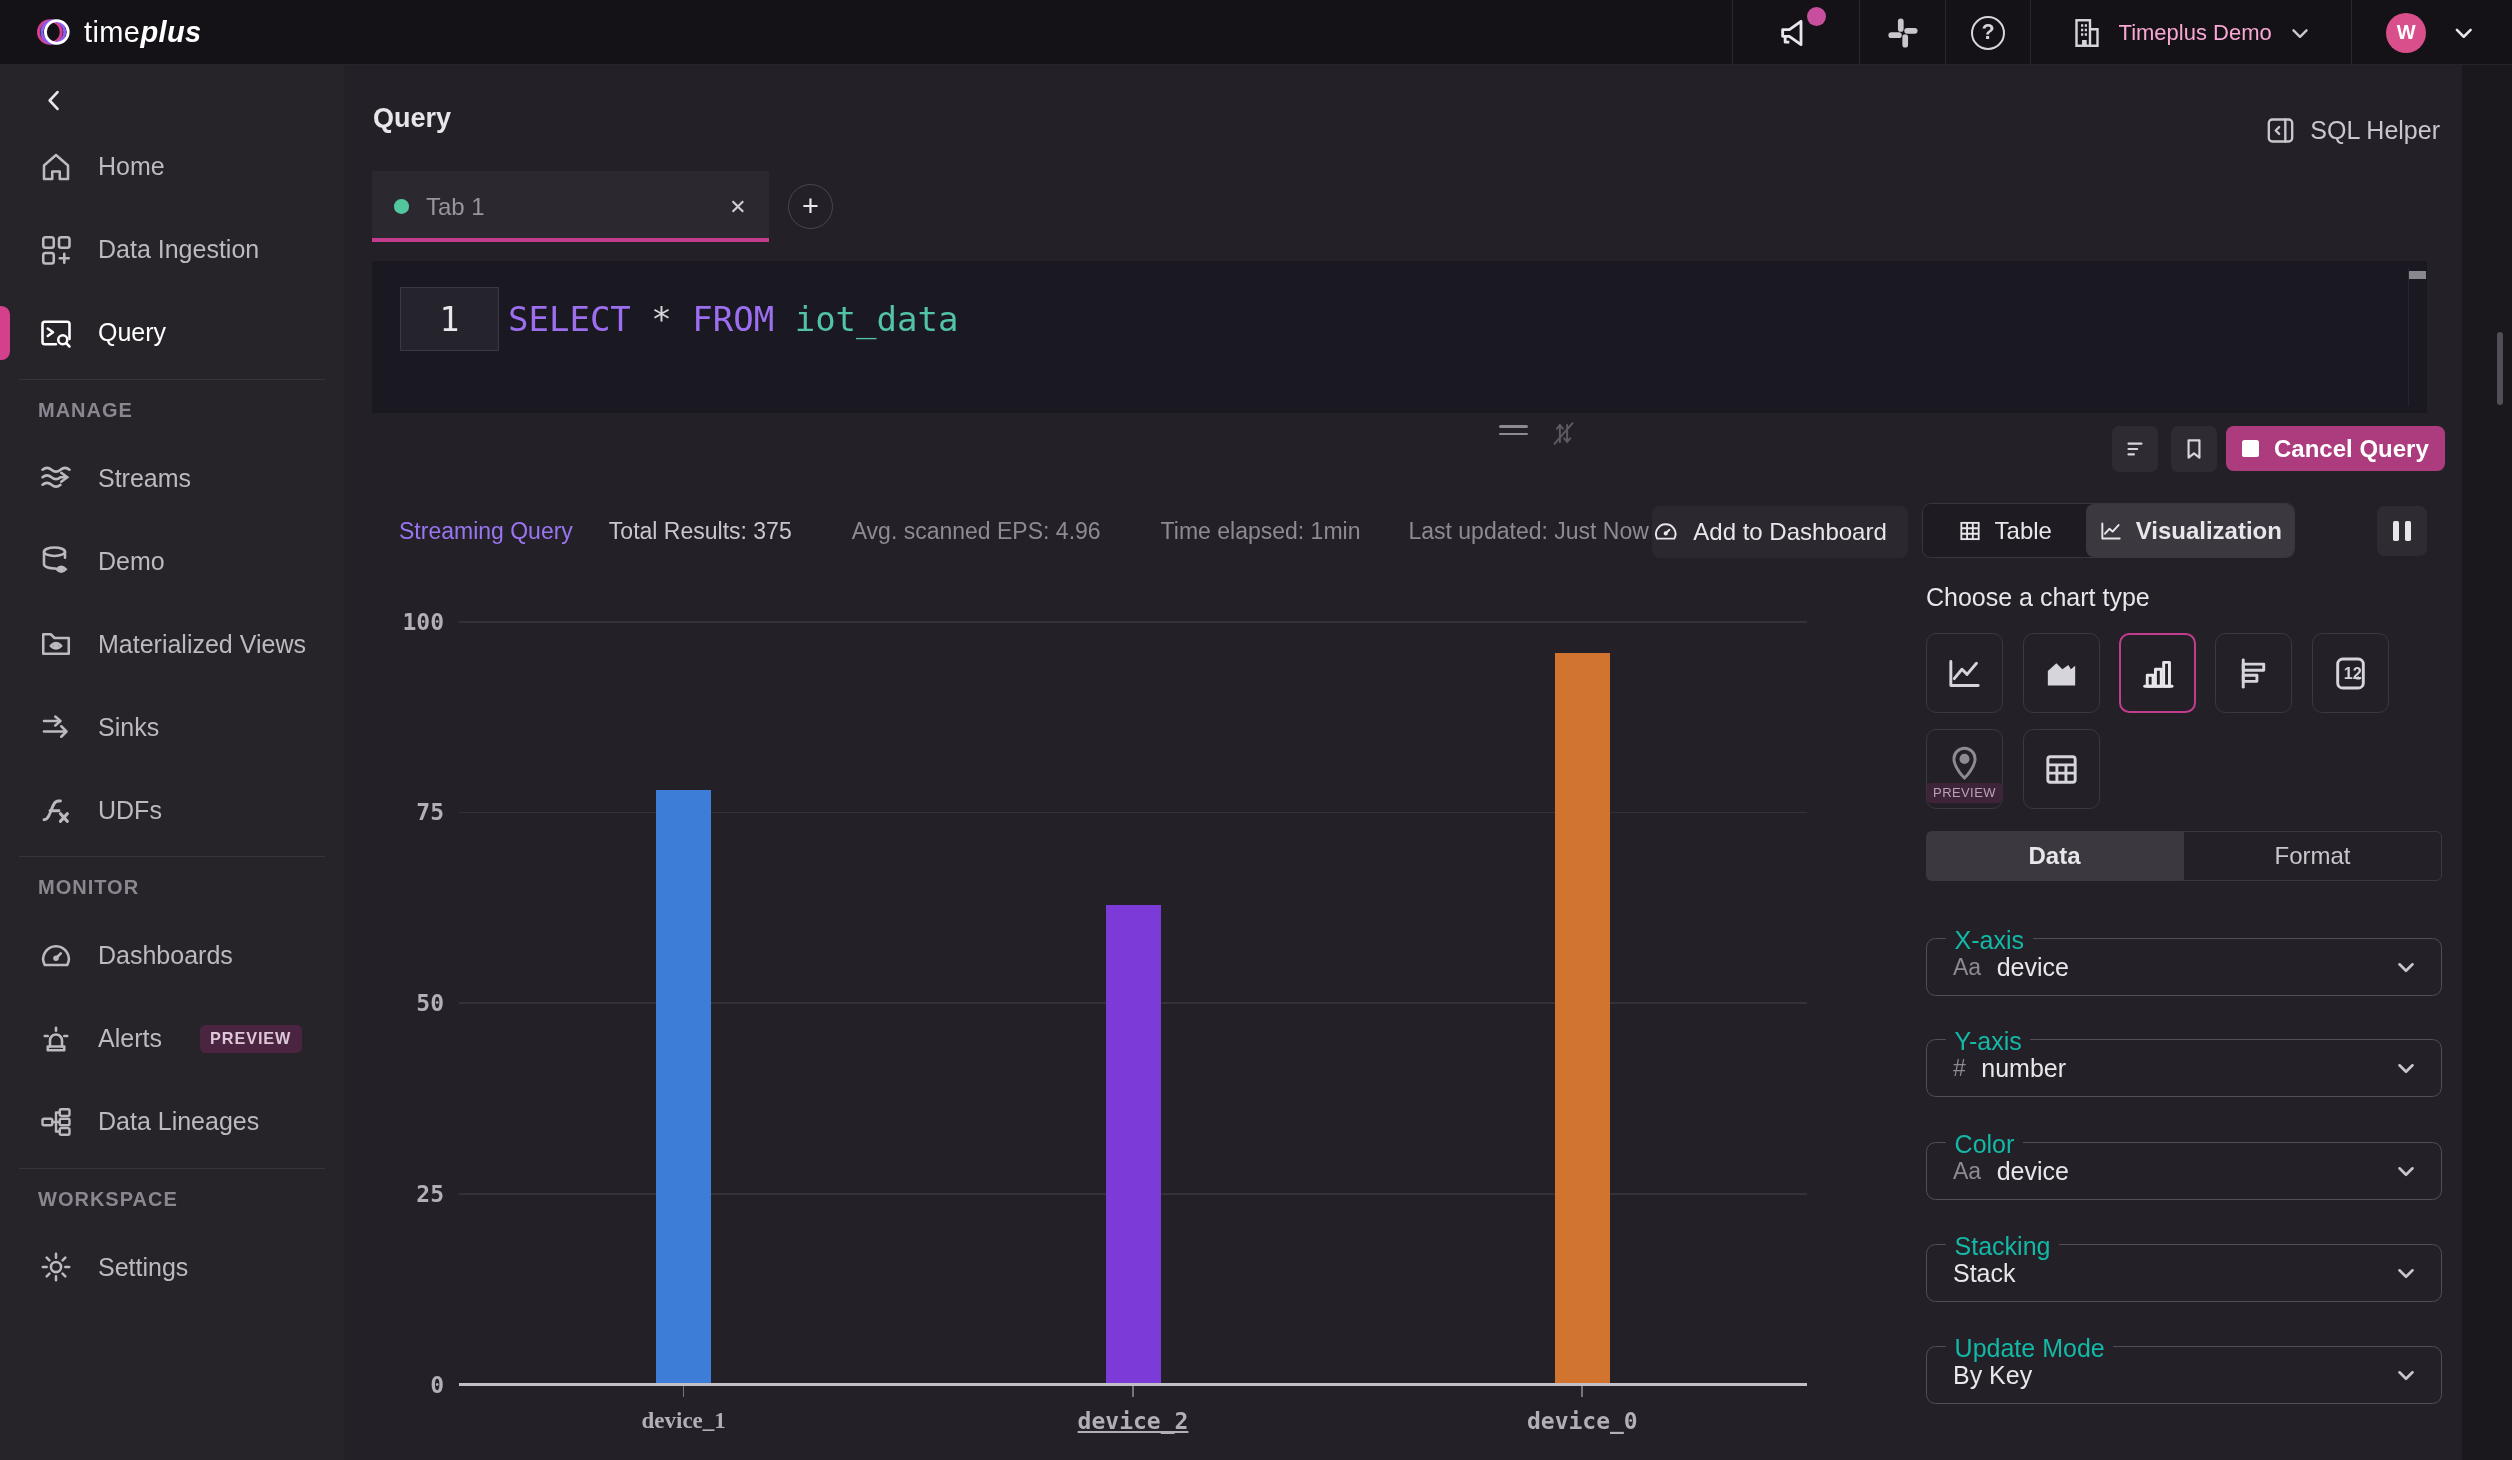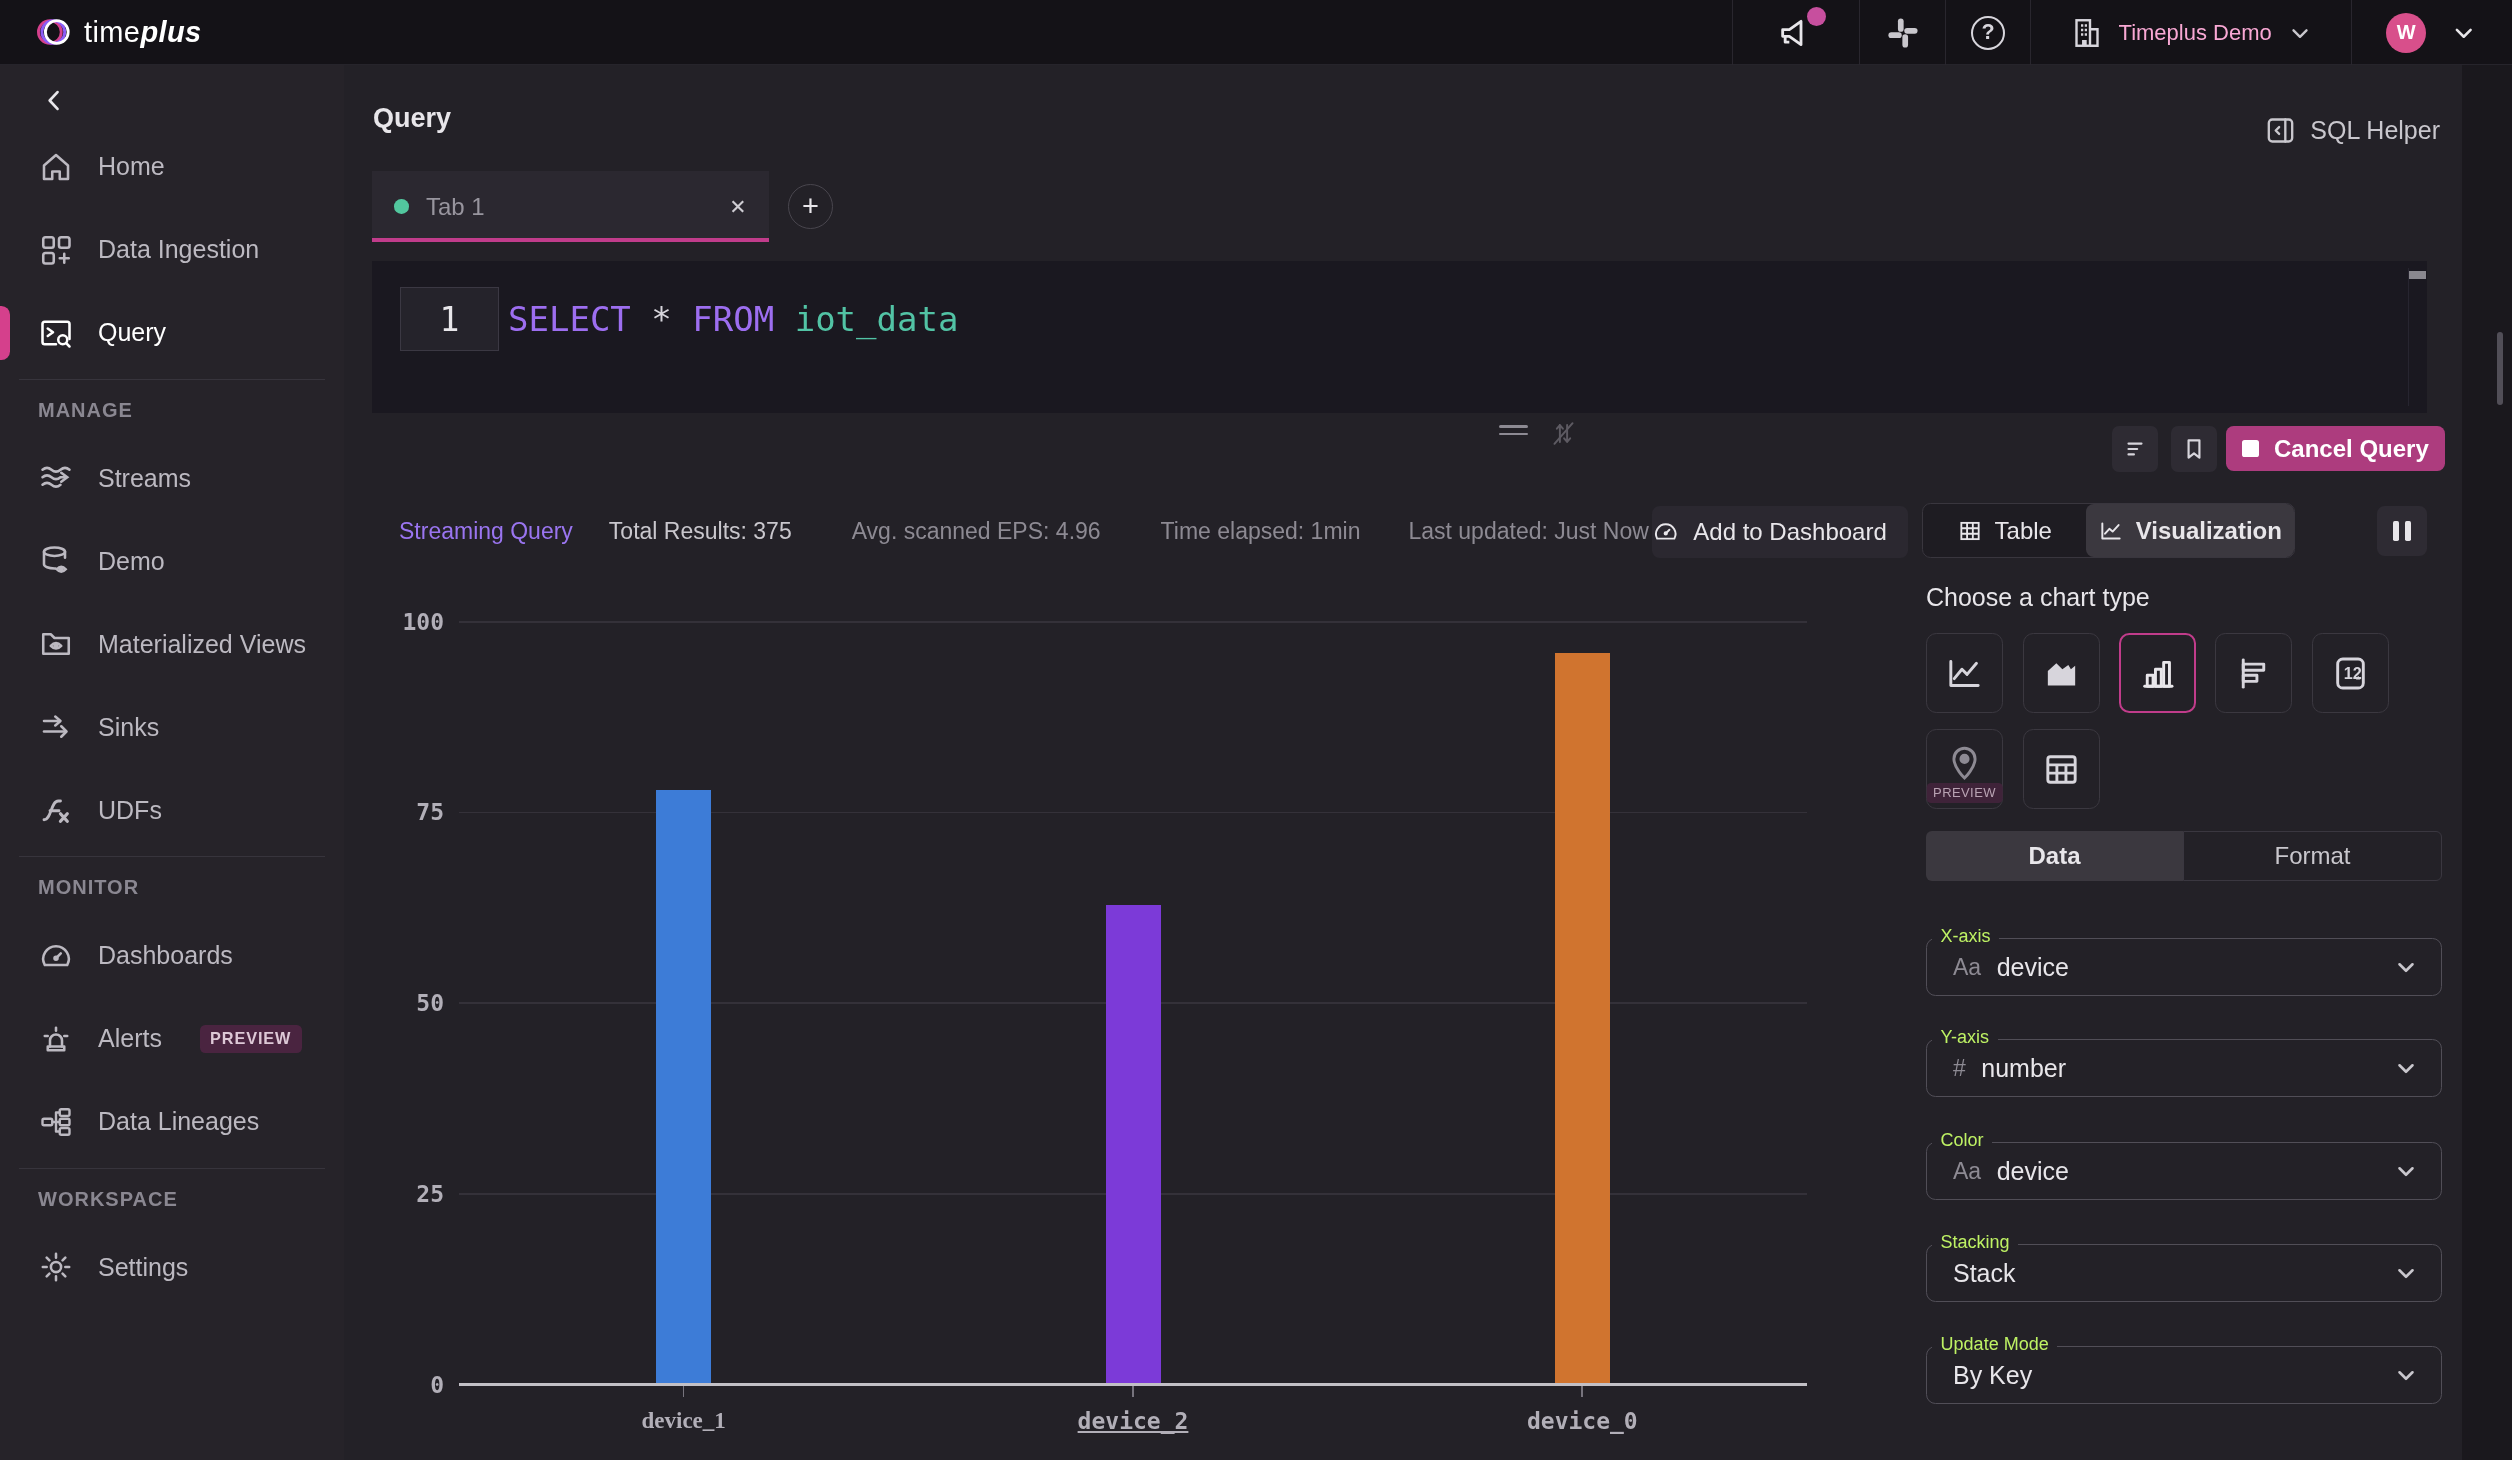--- a/index.html
+++ b/index.html
@@ -86,21 +86,21 @@
   
   .panel-title{position:absolute;left:1926px;top:583px;font-size:25px;color:var(--txt)}
   .ct-btn{position:absolute;width:77px;height:80px;border:1.3px solid #3b3840;border-radius:10.3px;display:flex;align-items:center;justify-content:center;cursor:pointer}
   .ct-btn.sel{border:2.2px solid var(--pink)}
   .ct-preview{position:absolute;bottom:5.2px;left:50%;transform:translateX(-50%);background:#3f2339;color:#b9a3b3;font-size:13px;letter-spacing:0.4px;padding:2.6px 6.9px;border-radius:4.3px}
   .ptabs{position:absolute;left:1926px;top:831px;width:516px;height:50px;display:flex}
   .ptab{flex:1;display:flex;align-items:center;justify-content:center;font-size:24px;cursor:pointer}
   .ptab.on{background:#3b383f;color:var(--txt);border-radius:6px 0 0 6px;font-weight:600}
   .ptab.off{color:#c9c7cd;border:0.9px solid #3a3740;border-radius:0 6px 6px 0}
   .field{position:absolute;left:1926px;width:516px;height:58px;border:1.3px solid #514e57;border-radius:9.5px;display:flex;align-items:center;cursor:pointer}
-  .field-label{position:absolute;top:-13px;left:5px;background:var(--bg);padding:0 8.6px;font-size:18px;color:#bef264}
+  .field-label{position:absolute;top:-13px;left:19px;background:var(--bg);padding:0 8.6px;font-size:25px;color:#14b8a6}
   .field-prefix{color:var(--dim);font-size:23px;margin-left:26px}
   .field-value{color:var(--txt);font-size:25px;margin-left:15.5px}
   .field-value.noprefix{margin-left:26px}
   .field .chev{margin-left:auto;margin-right:22.4px}
 
   .edge-strip{position:absolute;right:0;top:65px;bottom:0;width:50px;background:#1a181d}
   .page-sb{position:absolute;right:8.6px;top:267px;width:6px;height:73px;background:#514e57;border-radius:3.4px}
 </style>
 </head>
 <body>

